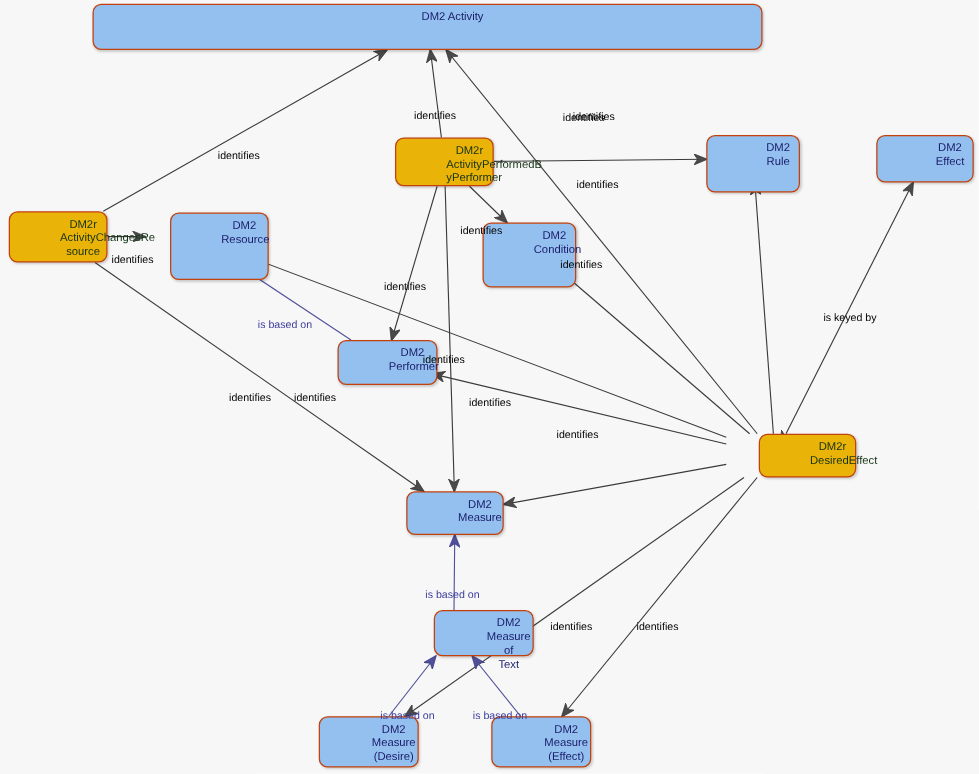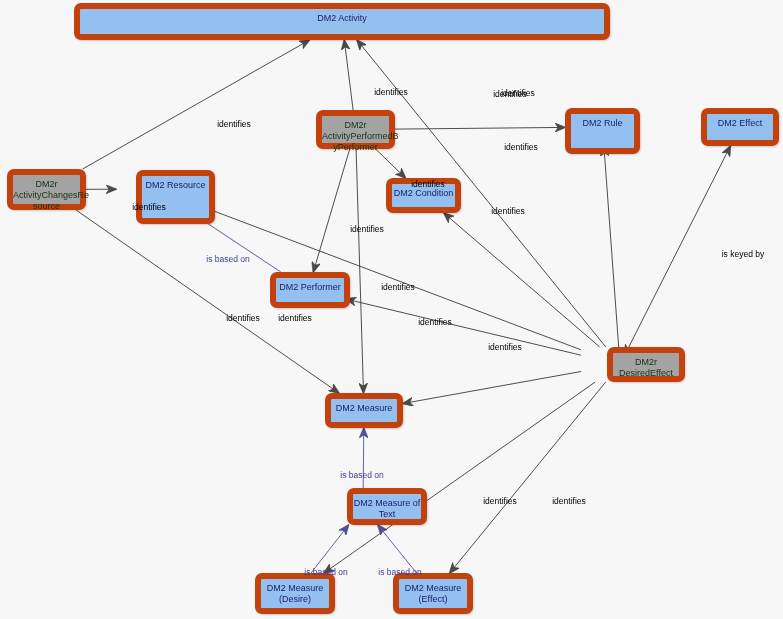--- a/index.html
+++ b/index.html
@@ -20,54 +20,55 @@
     position: absolute;
     left: 0;
     top: 0;
     width: 783px;
     height: 619px;
     pointer-events: none;
   }
   .node {
     position: absolute;
     box-sizing: border-box;
-    border: 6px solid #c2410c;
+    border: 1px solid #c2410c;
     border-radius: 7px;
     display: flex;
     align-items: flex-start;
     justify-content: center;
     text-align: center;
     font-size: 9px;
     line-height: 11px;
     padding-top: 4px;
     z-index: 5;
     box-shadow: 1px 1px 2px rgba(0,0,0,0.18);
+    padding-left: 40px;
   }
   .node.blue {
     background: #93c0ee;
     color: #1b1b6b;
   }
   .node.green {
-    background: #a3a3a3;
+    background: #eab308;
     color: #143214;
   }
   .node .label {
     display: block;
     width: 100%;
     white-space: pre-line;
   }
   .edge-label {
     position: absolute;
     font-size: 8.5px;
     line-height: 10px;
     white-space: nowrap;
     z-index: 8;
     transform: translate(-50%, -50%);
   }
-  .edge-label.dark { color: #000000; margin-left: 43px; }
+  .edge-label.dark { color: #000000; }
   .edge-label.violet { color: #3c3c9e; }
 </style>
 </head>
 <body>
 
 <div id="canvas">
 
   <svg id="edge-layer" viewBox="0 0 783 619" xmlns="http://www.w3.org/2000/svg">
     <defs>
       <marker id="arrowDark" markerWidth="11" markerHeight="9" refX="10" refY="4.5" orient="auto" markerUnits="userSpaceOnUse">
@@ -121,21 +122,21 @@
         <span class="label">DM2 Effect</span>
       </div>
       <div class="node green" style="left: 7px; top: 169px; width: 79px; height: 41px;">
         <span class="label">DM2r
 ActivityChangesRe
 source</span>
       </div>
       <div class="node blue" style="left: 116px; top: 170px; width: 79px; height: 54px; margin-left: 20px;">
         <span class="label">DM2 Resource</span>
       </div>
-      <div class="node blue" style="left: 386px; top: 178px; width: 75px; height: 35px;">
+      <div class="node blue" style="left: 386px; top: 178px; width: 75px; height: 52px;">
         <span class="label">DM2 Condition</span>
       </div>
       <div class="node blue" style="left: 270px; top: 272px; width: 80px; height: 36px;">
         <span class="label">DM2 Performer</span>
       </div>
       <div class="node green" style="left: 607px; top: 347px; width: 78px; height: 35px;">
         <span class="label">DM2r DesiredEffect</span>
       </div>
       <div class="node blue" style="left: 325px; top: 393px; width: 78px; height: 35px;">
         <span class="label">DM2 Measure</span>
@@ -161,21 +162,21 @@
       <div class="edge-label dark" style="left: 478px; top: 147px;">identifies</div>
       <div class="edge-label dark" style="left: 385px; top: 184px;">identifies</div>
       <div class="edge-label dark" style="left: 324px; top: 229px;">identifies</div>
       <div class="edge-label dark" style="left: 355px; top: 287px;">identifies</div>
       <div class="edge-label dark" style="left: 475px; top: 93px;">identifies</div>
       <div class="edge-label dark" style="left: 467px; top: 94px;">identifies</div>
       <div class="edge-label dark" style="left: 465px; top: 211px;">identifies</div>
       <div class="edge-label dark" style="left: 392px; top: 322px;">identifies</div>
       <div class="edge-label dark" style="left: 252px; top: 318px;">identifies</div>
       <div class="edge-label dark" style="left: 462px; top: 347px;">identifies</div>
-      <div class="edge-label dark" style="left: 700px; top: 254px;">is keyed by</div>
+      <div class="edge-label dark" style="left: 680px; top: 254px;">is keyed by</div>
       <div class="edge-label dark" style="left: 457px; top: 501px;">identifies</div>
       <div class="edge-label dark" style="left: 526px; top: 501px;">identifies</div>
       <div class="edge-label violet" style="left: 228px; top: 259px;">is based on</div>
       <div class="edge-label violet" style="left: 362px; top: 475px;">is based on</div>
       <div class="edge-label violet" style="left: 326px; top: 572px;">is based on</div>
       <div class="edge-label violet" style="left: 400px; top: 572px;">is based on</div>
     </div>
 
 </div>
 

